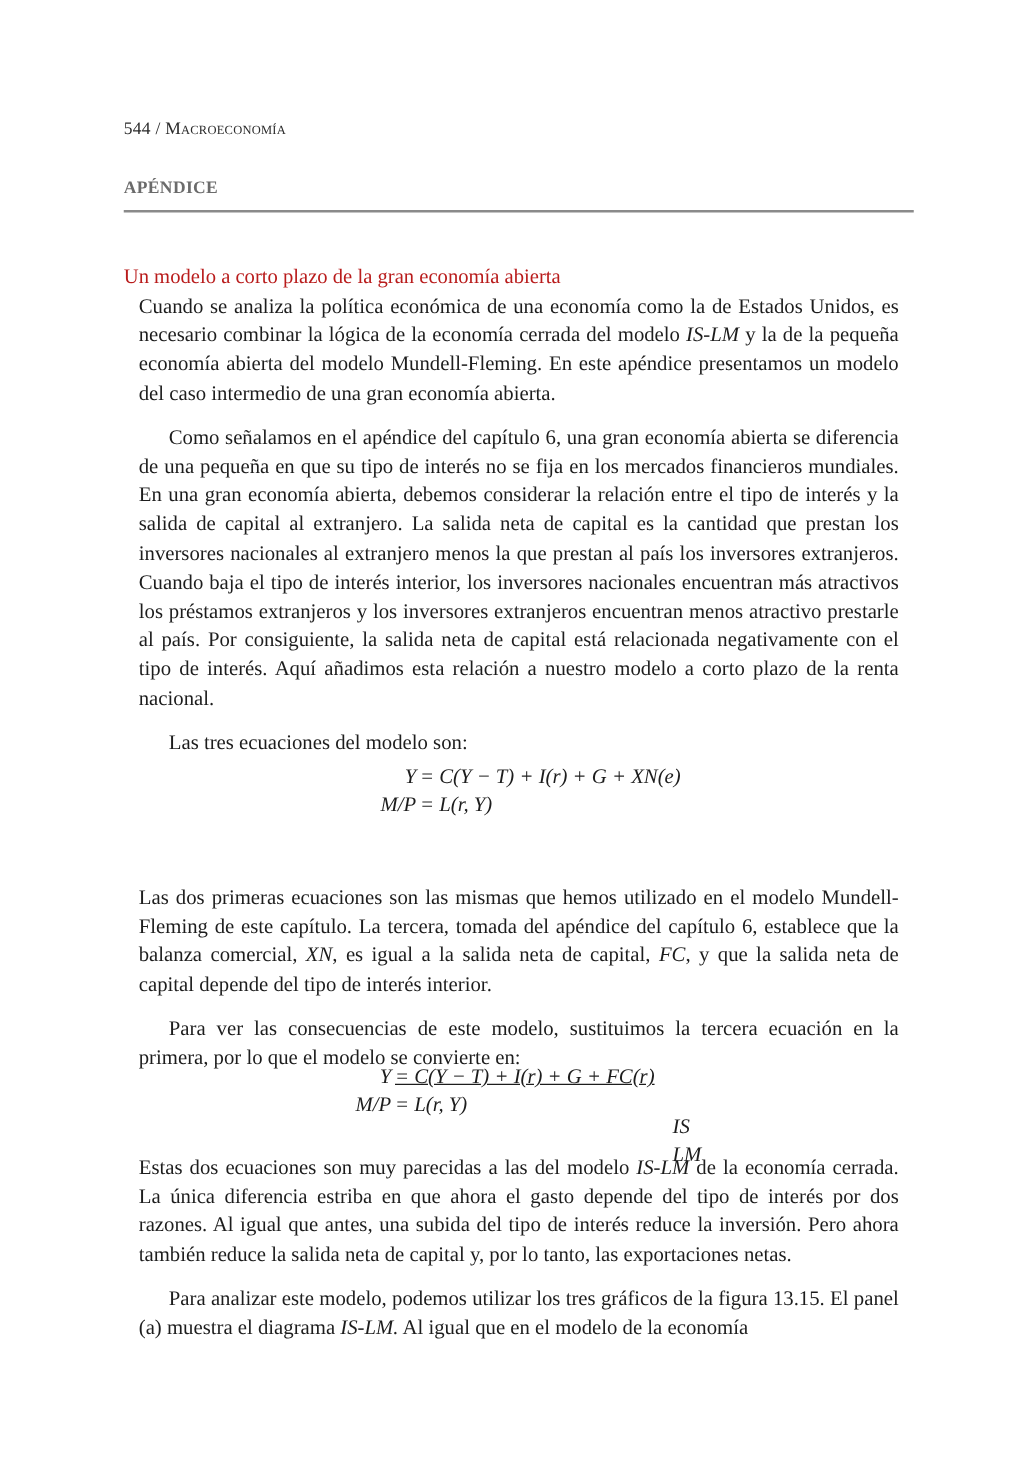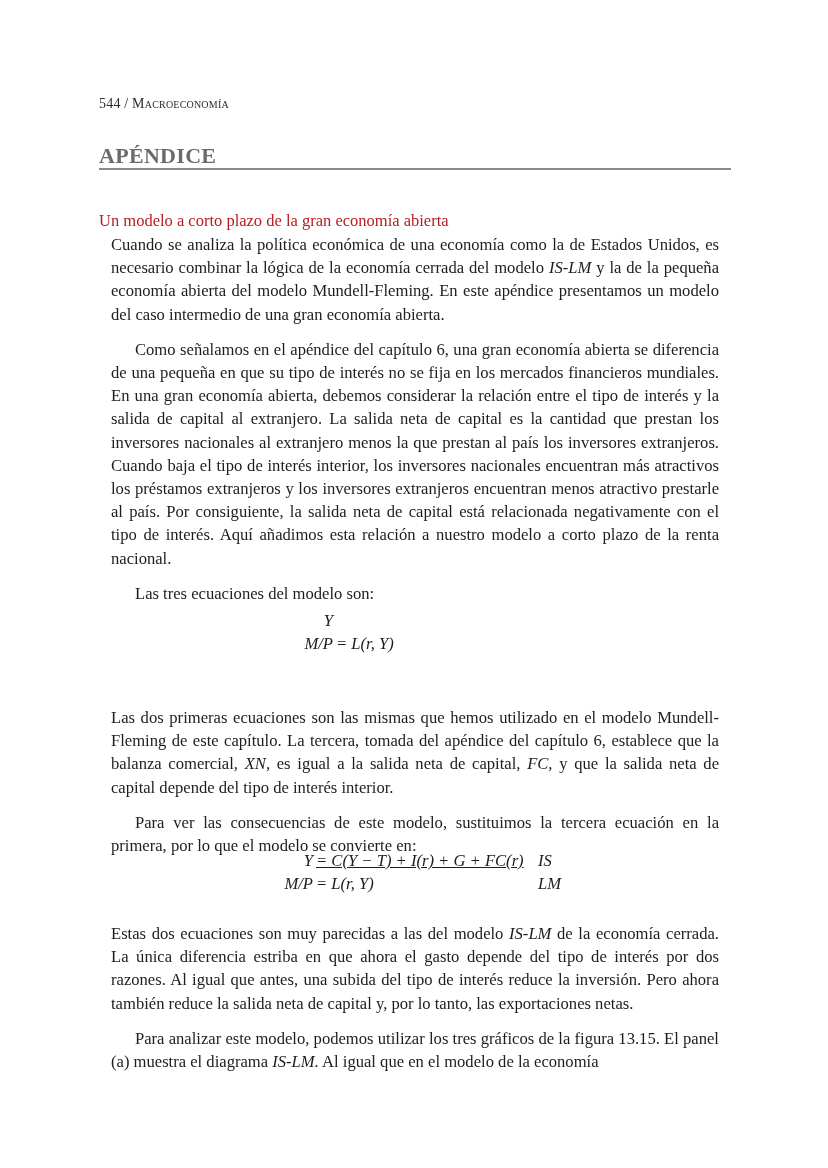--- a/index.html
+++ b/index.html
@@ -29,21 +29,21 @@
       color: #2b2b2b;
       letter-spacing: 0.2px;
     }
     .running-head .sc {
       font-variant: small-caps;
     }
     .appendix-label {
       position: absolute;
       top: 143px;
       left: 0;
-      font-size: 22px;
+      font-size: 14px;
       font-weight: bold;
       color: #6b6b6b;
       letter-spacing: 0.3px;
     }
     .rule {
       position: absolute;
       top: 168px;
       left: 0;
       width: 632px;
       height: 2px;
@@ -88,20 +88,21 @@
     .eq-lhs {
       display: inline-block;
       text-align: right;
     }
     .eq-rhs {
       display: inline-block;
     }
     .eq-tag {
       display: inline-block;
       position: absolute;
+      margin-top: 40px;
     }
   </style>
 </head>
 <body>
 
 <div class="page">
 
   <div class="running-head">
     <span>544</span><span> / </span><span class="sc">Macroeconomía</span>
   </div>
@@ -111,21 +112,21 @@
   <div class="section-title">Un modelo a corto plazo de la gran economía abierta</div>
 
   <div class="body-text" style="top:221px;">
     <p><span>Cuando se analiza la política económica de una economía como la de Estados Unidos, es necesario combinar la lógica de la economía cerrada del modelo </span><i>IS-LM</i><span> y la de la pequeña economía abierta del modelo Mundell-Fleming. En este apéndice presentamos un modelo del caso intermedio de una gran economía abierta.</span></p>
     <p class="indent">Como señalamos en el apéndice del capítulo 6, una gran economía abierta se diferencia de una pequeña en que su tipo de interés no se fija en los mercados financieros mundiales. En una gran economía abierta, debemos considerar la relación entre el tipo de interés y la salida de capital al extranjero. La salida neta de capital es la cantidad que prestan los inversores nacionales al extranjero menos la que prestan al país los inversores extranjeros. Cuando baja el tipo de interés interior, los inversores nacionales encuentran más atractivos los préstamos extranjeros y los inversores extranjeros encuentran menos atractivo prestarle al país. Por consiguiente, la salida neta de capital está relacionada negativamente con el tipo de interés. Aquí añadimos esta relación a nuestro modelo a corto plazo de la renta nacional.</p>
     <p class="indent">Las tres ecuaciones del modelo son:</p>
   </div>
 
   <div class="eq-block" style="top:609px; left:152px;">
     <div class="eq-row">
-      <span class="eq-lhs" style="width:82px;">Y</span>
+      <span class="eq-lhs" style="width:82px;">Y</span><span class="eq-rhs" style="padding-left:3px;">= C(Y − T) + I(r) + G + XN(e)</span>
     </div>
     <div class="eq-row">
       <span class="eq-lhs" style="width:82px;">M/P</span><span class="eq-rhs" style="padding-left:3px;">= L(r, Y)</span>
     </div>
   </div>
 
   <div class="body-text" style="top:694px;">
     <p><span>Las dos primeras ecuaciones son las mismas que hemos utilizado en el modelo Mundell-Fleming de este capítulo. La tercera, tomada del apéndice del capítulo 6, establece que la balanza comercial, </span><i>XN</i><span>, es igual a la salida neta de capital, </span><i>FC</i><span>, y que la salida neta de capital depende del tipo de interés interior.</span></p>
     <p class="indent">Para ver las consecuencias de este modelo, sustituimos la tercera ecuación en la primera, por lo que el modelo se convierte en:</p>
   </div>

